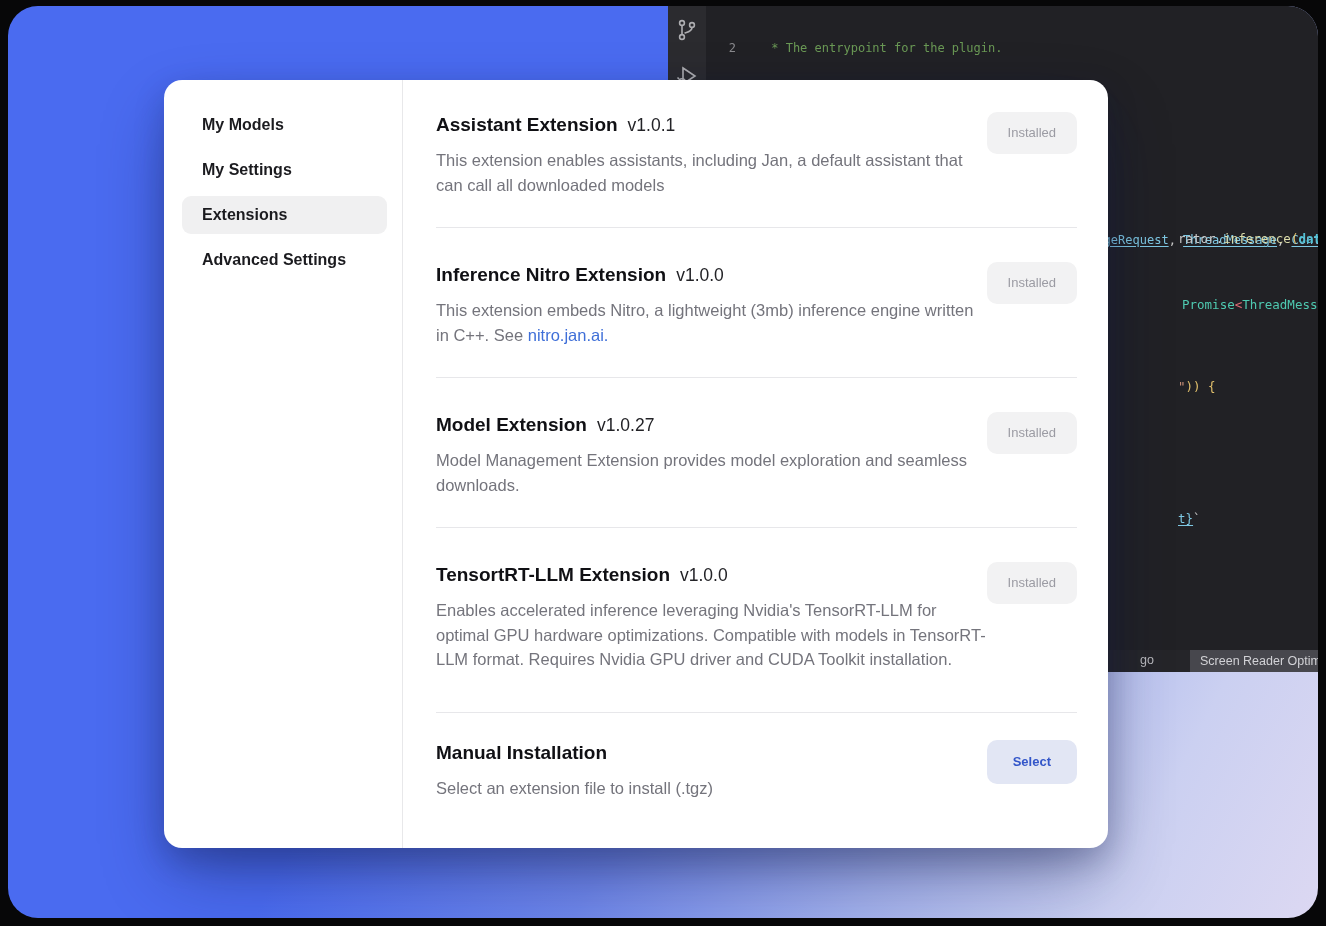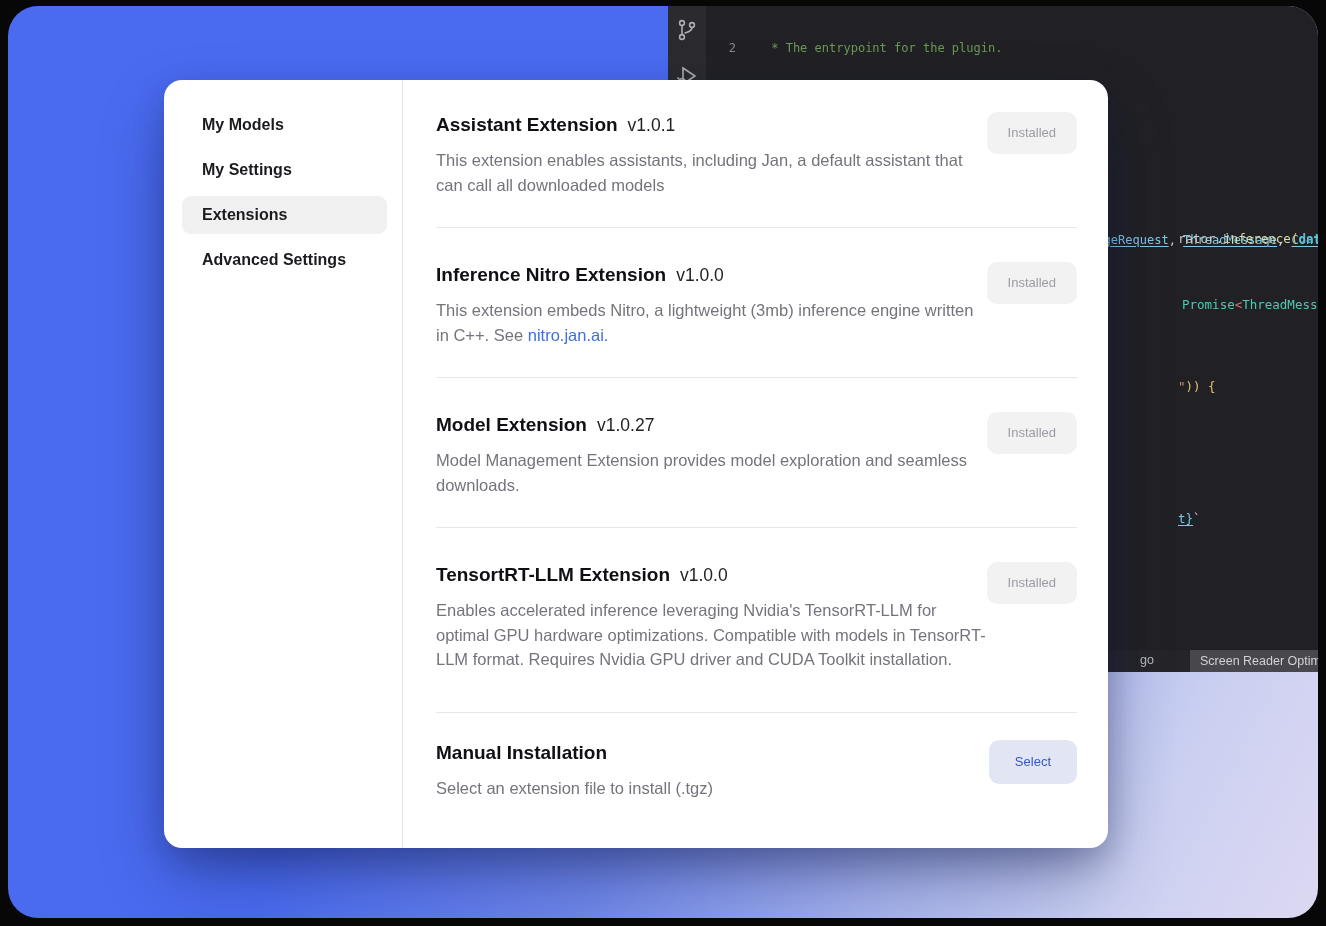--- a/index.html
+++ b/index.html
@@ -50,21 +50,21 @@
   .row.tall { padding-bottom:40px; }
   .row.last { border-bottom:none; padding:27px 0 20px; }
   .ext-title { font-size:19px; line-height:26px; color:#101014; }
   .ext-name { font-weight:700; }
   .ext-version { font-weight:400; margin-left:10px; color:#232327; font-size:17.5px; }
   .ext-desc { margin-top:10px; max-width:582px; font-size:16.5px; line-height:24.5px; color:#74747c; }
   .ext-link { color:#3f6fd8; text-decoration:none; cursor:pointer; }
   .btn { border:none; border-radius:10px; font-family:"Liberation Sans", sans-serif;
          font-size:13px; line-height:22px; padding:10px 21px; cursor:default; flex:0 0 auto; }
   .btn-installed { background:#f2f2f3; color:#9b9ba3; font-weight:400; }
-  .btn-select { background:#e2e6f4; color:#3356c9; font-weight:400; padding:11px 26px; cursor:pointer; }
+  .btn-select { background:#e2e6f4; color:#3356c9; font-weight:700; padding:11px 26px; cursor:pointer; }
 </style>
 </head>
 <body>
 
 <div class="stage">
   <div class="screen">
 
     <div class="editor">
       <div class="activitybar">
         <svg class="ab-icon" viewBox="0 0 24 24" fill="none" stroke="#c5c5c8" stroke-width="1.6">

